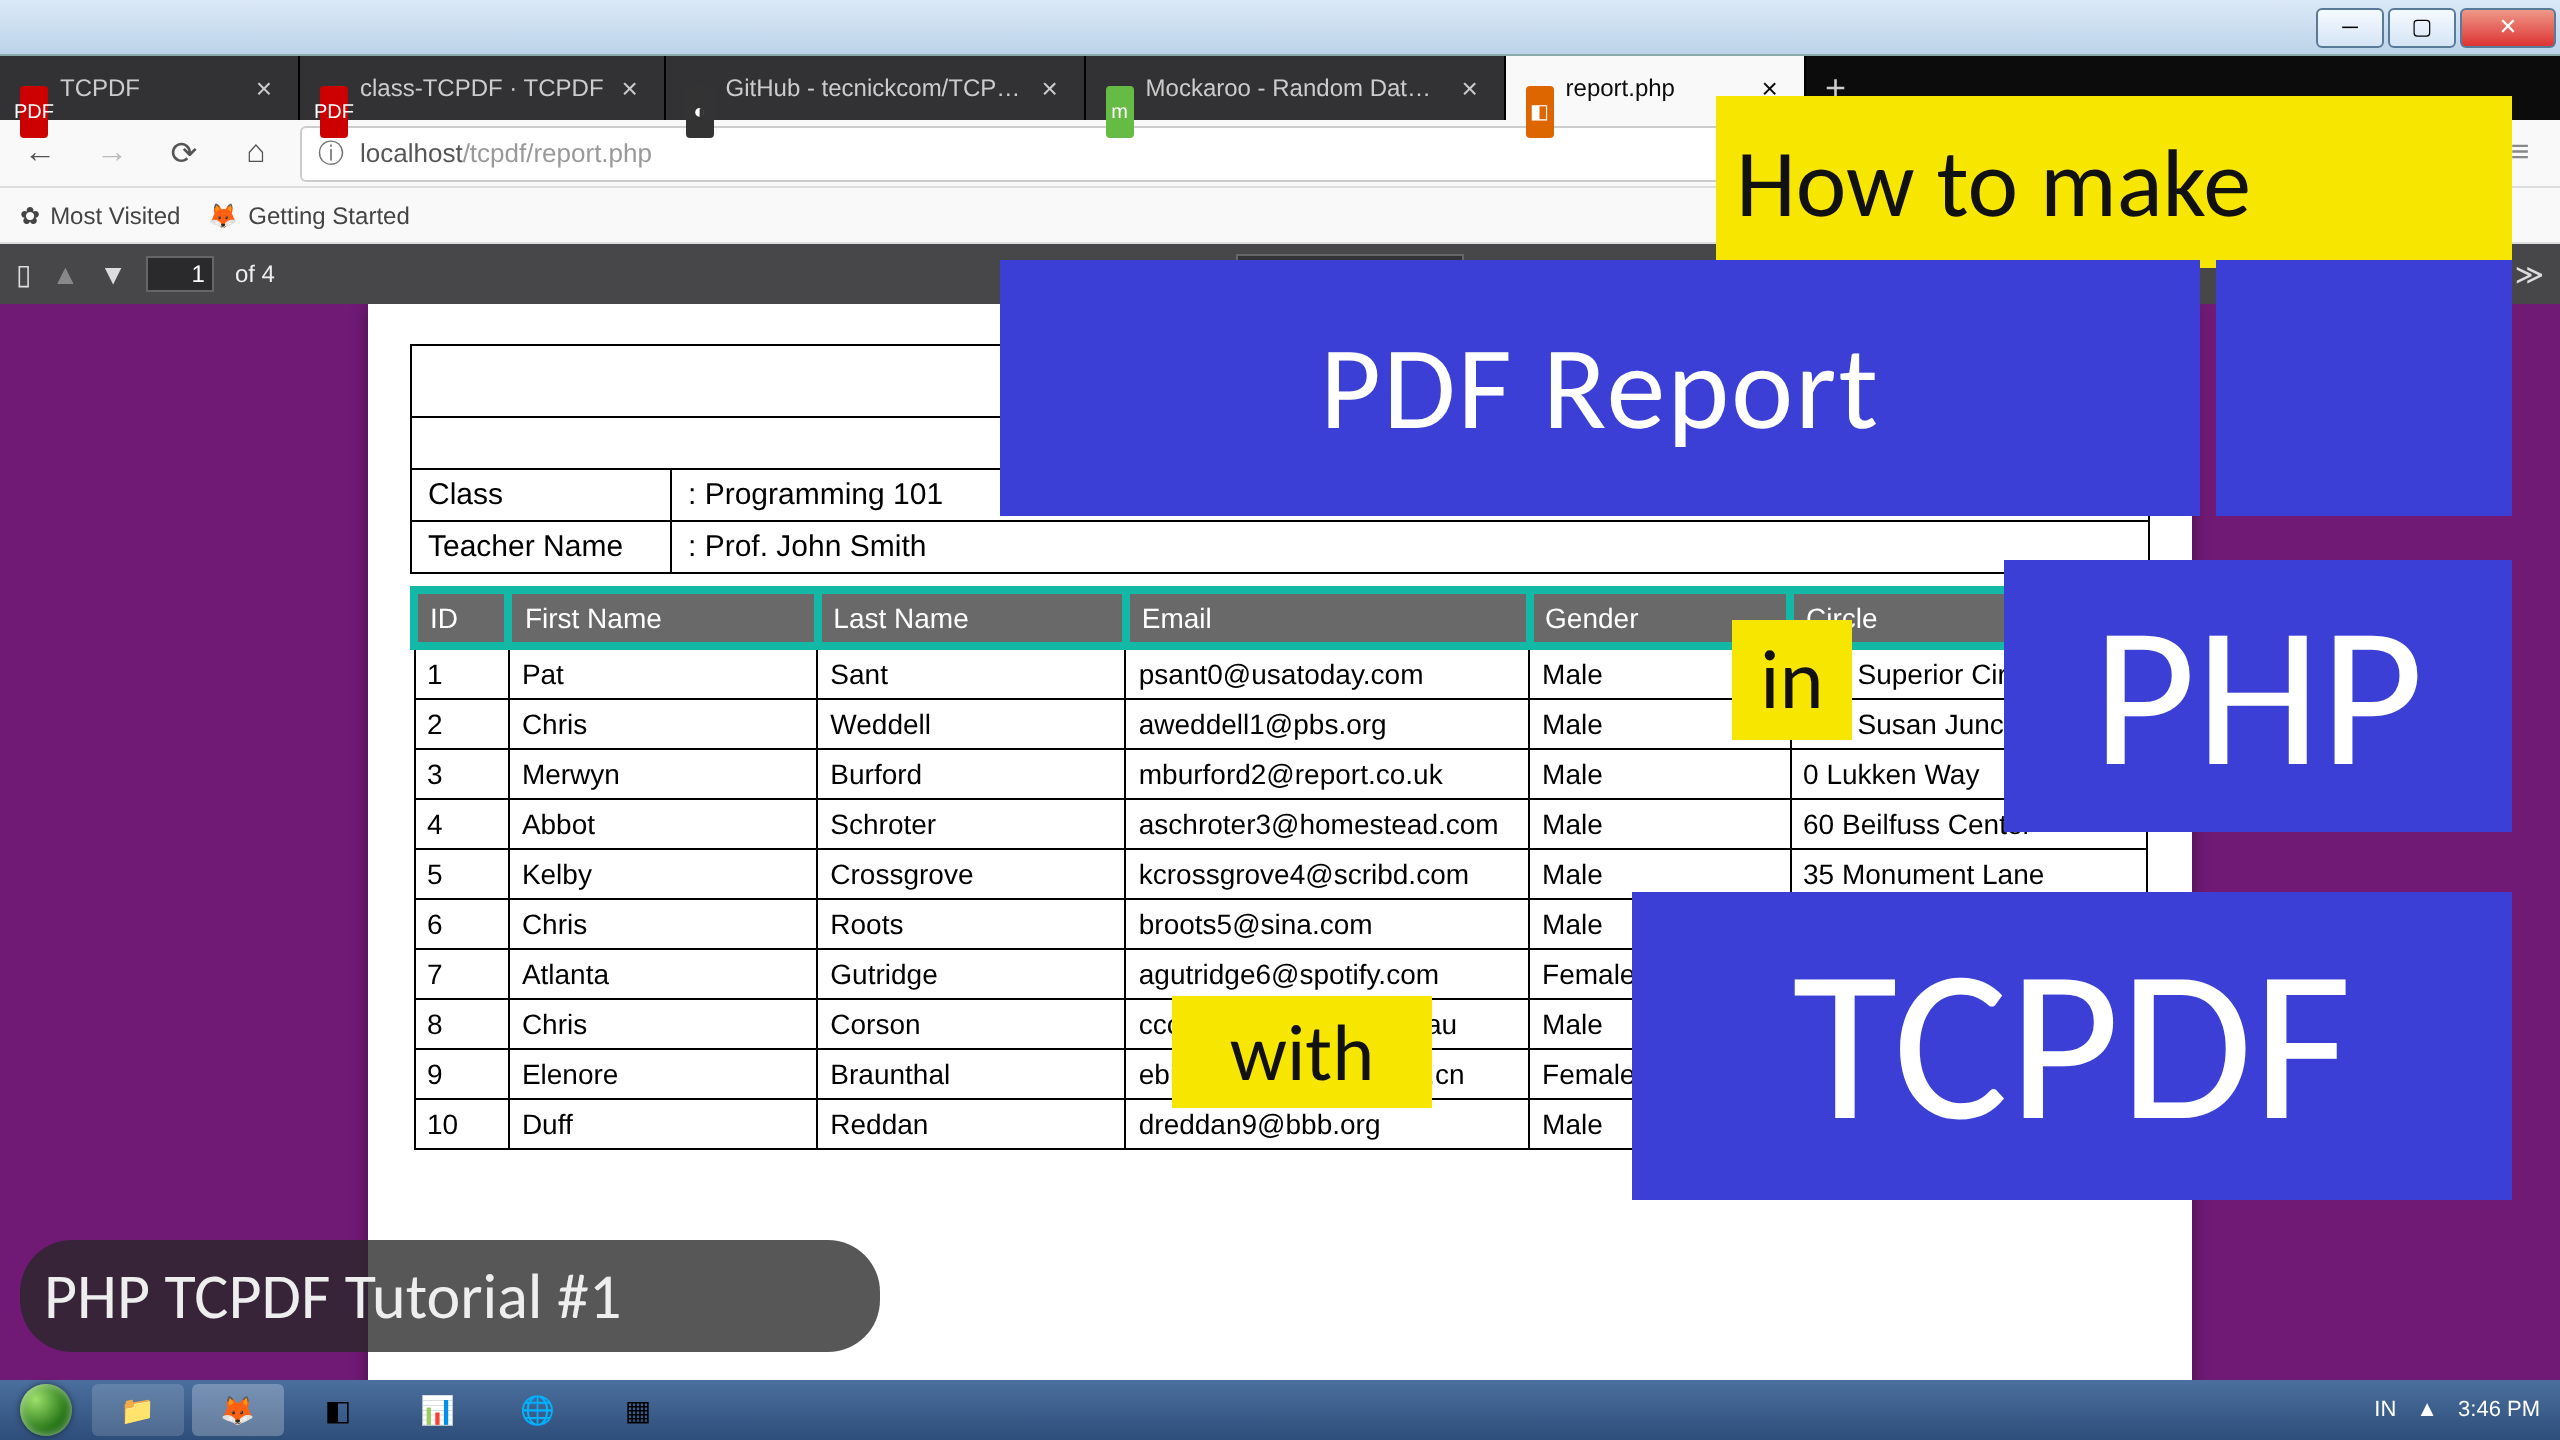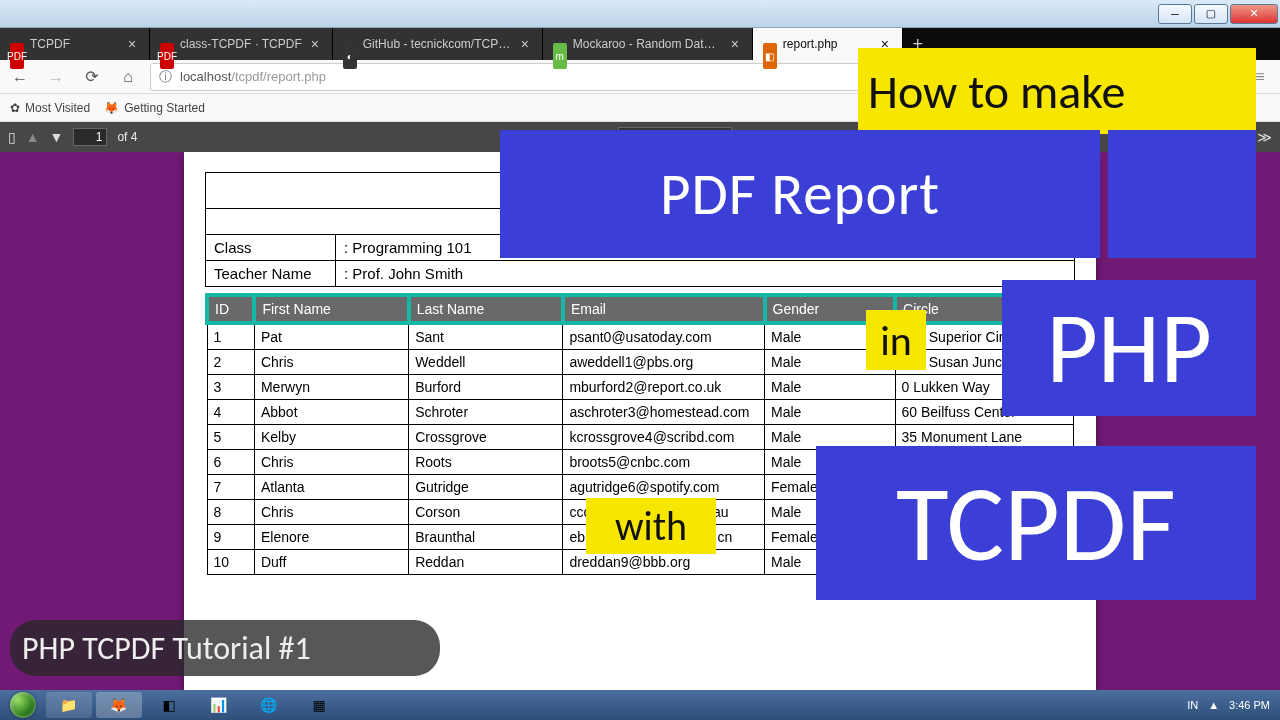--- a/index.html
+++ b/index.html
@@ -237,21 +237,21 @@
               <td>Kelby</td>
               <td>Crossgrove</td>
               <td>kcrossgrove4@scribd.com</td>
               <td>Male</td>
               <td>35 Monument Lane</td>
             </tr>
             <tr>
               <td>6</td>
               <td>Chris</td>
               <td>Roots</td>
-              <td>broots5@cnbc.com</td>
+              <td>broots5@sina.com</td>
               <td>Male</td>
               <td>29 Kipling Court</td>
             </tr>
             <tr>
               <td>7</td>
               <td>Atlanta</td>
               <td>Gutridge</td>
               <td>agutridge6@spotify.com</td>
               <td>Female</td>
               <td>20193 North Avenue</td>

